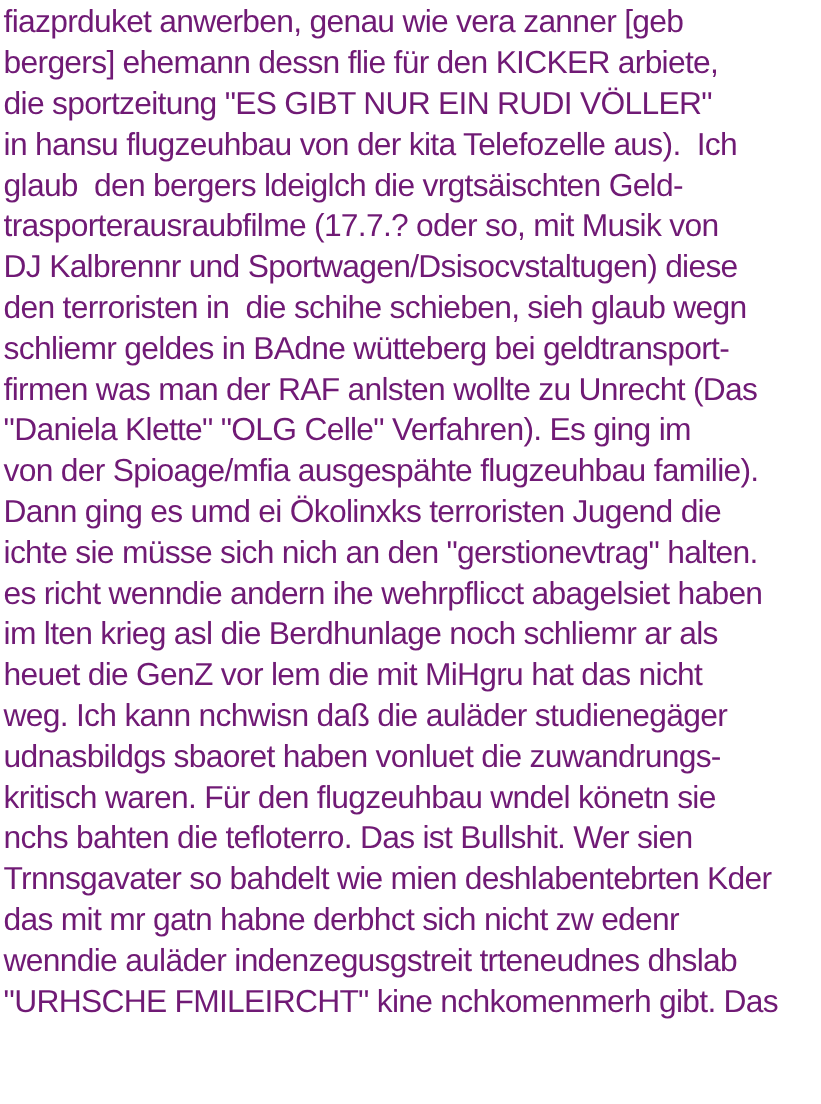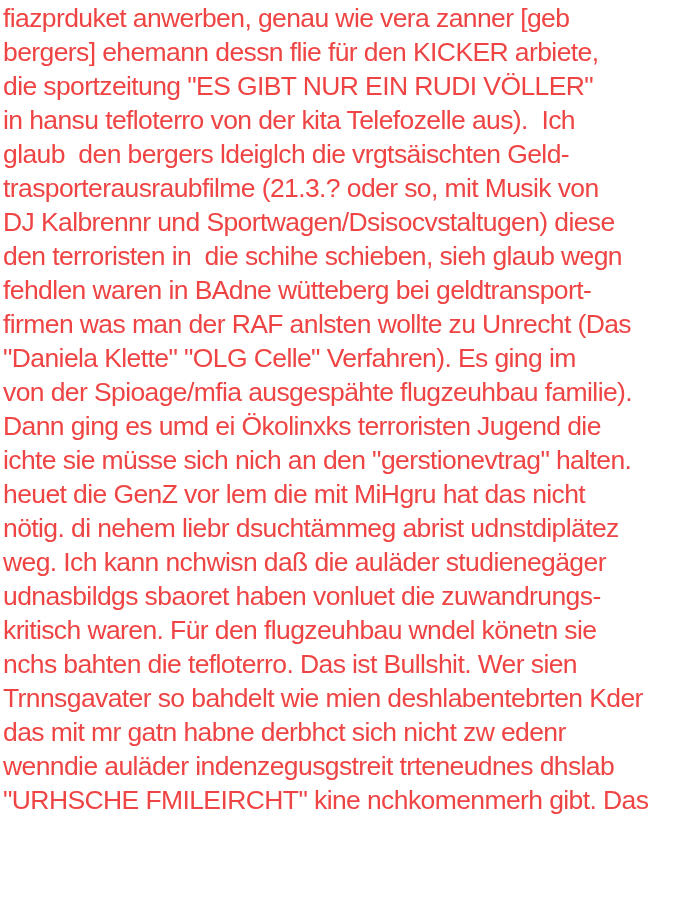--- a/index.html
+++ b/index.html
@@ -13,49 +13,50 @@
     overflow: hidden;
   }
   .doc {
     box-sizing: border-box;
     width: 565px;
     height: 920px;
     padding: 1px 0 0 3px;
     font-family: "Liberation Sans", "DejaVu Sans", sans-serif;
     font-size: 26.5px;
     line-height: 34px;
-    color: #ef4444;
+    color: #701a75;
     letter-spacing: -0.6px;
     font-stretch: condensed;
   }
   .line {
     white-space: pre;      
     height: 34px;
   }
 </style>
 </head>
 <body>
 
 <div class="doc">
   <div class="line">fiazprduket anwerben, genau wie vera zanner [geb</div>
   <div class="line">bergers] ehemann dessn flie für den KICKER arbiete,</div>
   <div class="line">die sportzeitung "ES GIBT NUR EIN RUDI VÖLLER"</div>
-  <div class="line">in hansu tefloterro von der kita Telefozelle aus).  Ich</div>
+  <div class="line">in hansu flugzeuhbau von der kita Telefozelle aus).  Ich</div>
   <div class="line">glaub  den bergers ldeiglch die vrgtsäischten Geld-</div>
-  <div class="line">trasporterausraubfilme (21.3.? oder so, mit Musik von</div>
+  <div class="line">trasporterausraubfilme (17.7.? oder so, mit Musik von</div>
   <div class="line">DJ Kalbrennr und Sportwagen/Dsisocvstaltugen) diese</div>
   <div class="line">den terroristen in  die schihe schieben, sieh glaub wegn</div>
-  <div class="line">fehdlen waren in BAdne wütteberg bei geldtransport-</div>
+  <div class="line">schliemr geldes in BAdne wütteberg bei geldtransport-</div>
   <div class="line">firmen was man der RAF anlsten wollte zu Unrecht (Das</div>
   <div class="line">"Daniela Klette" "OLG Celle" Verfahren). Es ging im</div>
   <div class="line">von der Spioage/mfia ausgespähte flugzeuhbau familie).</div>
   <div class="line">Dann ging es umd ei Ökolinxks terroristen Jugend die</div>
   <div class="line">ichte sie müsse sich nich an den "gerstionevtrag" halten.</div>
+  <div class="line">es richt wenndie andern ihe wehrpflicct abagelsiet haben</div>
+  <div class="line">im lten krieg asl die Berdhunlage noch schliemr ar als</div>
   <div class="line">heuet die GenZ vor lem die mit MiHgru hat das nicht</div>
-  <div class="line">nötig. di nehem liebr dsuchtämmeg abrist udnstdiplätez</div>
   <div class="line">weg. Ich kann nchwisn daß die auläder studienegäger</div>
   <div class="line">udnasbildgs sbaoret haben vonluet die zuwandrungs-</div>
   <div class="line">kritisch waren. Für den flugzeuhbau wndel könetn sie</div>
   <div class="line">nchs bahten die tefloterro. Das ist Bullshit. Wer sien</div>
   <div class="line">Trnnsgavater so bahdelt wie mien deshlabentebrten Kder</div>
   <div class="line">das mit mr gatn habne derbhct sich nicht zw edenr</div>
   <div class="line">wenndie auläder indenzegusgstreit trteneudnes dhslab</div>
   <div class="line">"URHSCHE FMILEIRCHT" kine nchkomenmerh gibt. Das</div>
 </div>
 

